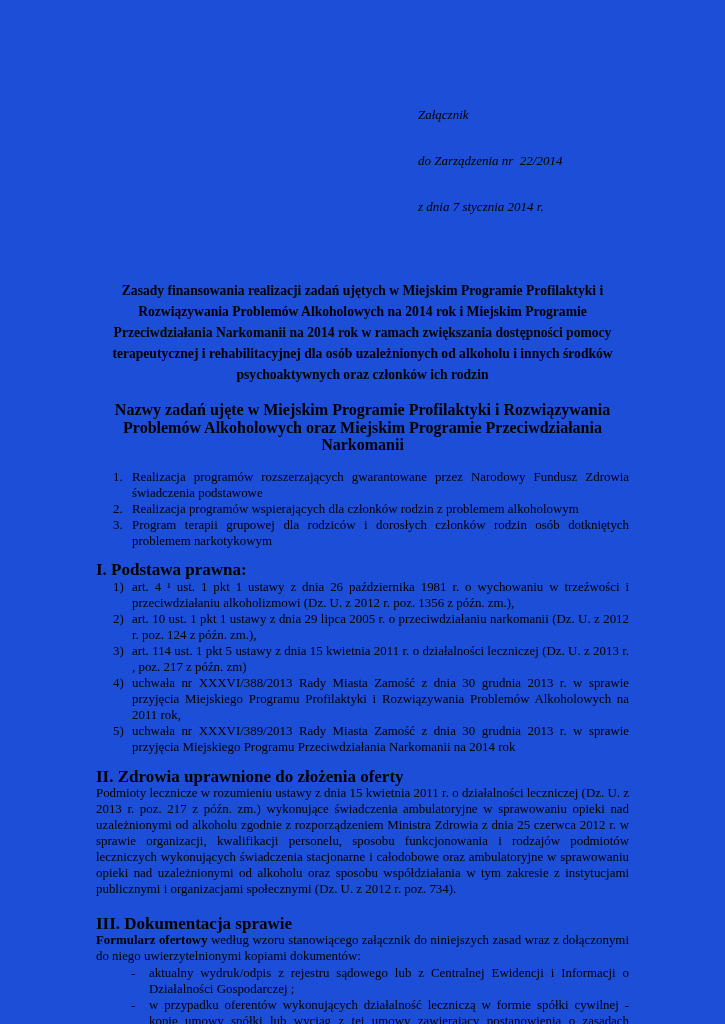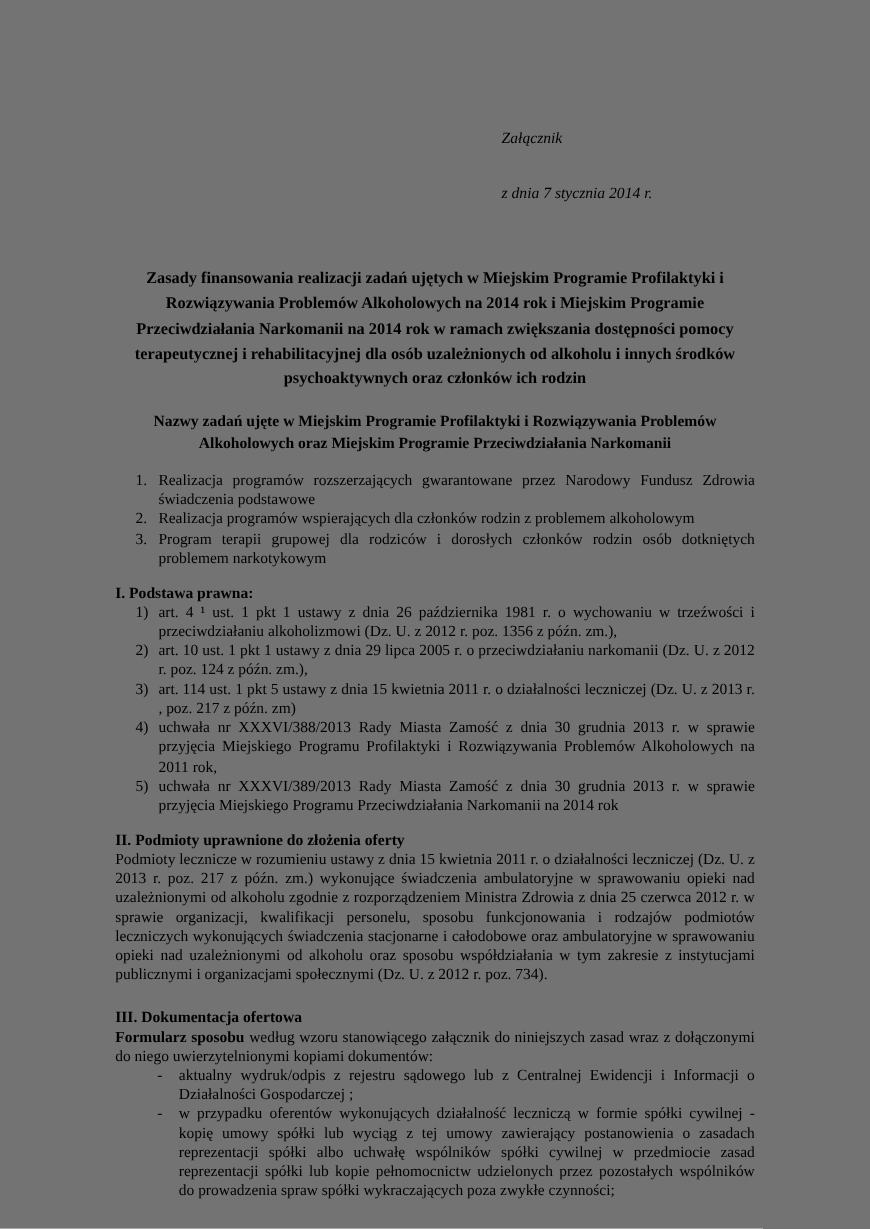--- a/index.html
+++ b/index.html
@@ -8,64 +8,65 @@
     font-family: "Liberation Serif", "DejaVu Serif", serif;
     color: #000;
   }
   .page {
     width: 725px;
     height: 1024px;
     padding: 76px 96px 46px 96px;
     display: flex;
     flex-direction: column;
     overflow: hidden;
-    background: #737373;
+    background: #1d4ed8;
   }
   .annex-header {
     margin-left: 322px;
     font-style: italic;
     font-size: 13px;
     line-height: 15.4px;
     white-space: pre-wrap;
   }
   .doc-title {
-    margin-top: 23px;
+    margin-top: 36px;
     font-size: 13.6px;
     font-weight: bold;
     text-align: center;
     line-height: 20.8px;
   }
   .doc-subtitle {
     margin-top: 16px;
-    font-size: 13px;
+    font-size: 16px;
     font-weight: bold;
     text-align: center;
     line-height: 17.5px;
   }
   .body-text { font-size: 12.9px; line-height: 16.1px; }
   .num-list { margin-top: 15px; padding-left: 17px; }
   .list-item { display: flex; }
   .marker { flex: 0 0 19px; width: 19px; }
   .li-text { flex: 1; text-align: justify; }
   .section { margin-top: 13px; }
-  .section-heading { font-weight: bold; font-size: 13px; line-height: 16.1px; }
+  .section-heading { font-weight: bold; font-size: 17px; line-height: 16.1px; }
   .legal-list { padding-left: 17px; }
   .para { text-align: justify; }
   .section-3 { margin-top: 19px; }
   .bold { font-weight: bold; }
   .dash-list { padding-left: 35px; }
   .dash-list .marker { flex: 0 0 18px; width: 18px; }
 </style>
 </head>
 <body>
 
 <div class="page">
 
   <div class="annex-header">
     <div>Załącznik</div>
+    <div>do Zarządzenia nr  22/2014</div>
     <div>z dnia 7 stycznia 2014 r.</div>
   </div>
 
   <div class="doc-title">Zasady finansowania  realizacji zadań ujętych w Miejskim Programie Profilaktyki i Rozwiązywania Problemów Alkoholowych na 2014 rok i Miejskim Programie Przeciwdziałania Narkomanii na 2014 rok w ramach zwiększania dostępności pomocy terapeutycznej i rehabilitacyjnej dla osób uzależnionych od alkoholu i innych środków psychoaktywnych oraz członków ich rodzin</div>
 
   <div class="doc-subtitle">Nazwy zadań ujęte w Miejskim Programie Profilaktyki i Rozwiązywania Problemów Alkoholowych oraz Miejskim Programie Przeciwdziałania Narkomanii</div>
 
   <div class="num-list body-text">
     <div class="list-item">
       <span class="marker">1.</span>
@@ -101,28 +102,28 @@
         <span class="li-text">uchwała nr XXXVI/388/2013 Rady Miasta Zamość z dnia 30 grudnia 2013 r. w sprawie przyjęcia Miejskiego Programu Profilaktyki i Rozwiązywania Problemów Alkoholowych na 2011 rok,</span>
       </div>
       <div class="list-item">
         <span class="marker">5)</span>
         <span class="li-text">uchwała nr XXXVI/389/2013 Rady Miasta Zamość z dnia 30 grudnia 2013 r. w sprawie przyjęcia Miejskiego Programu Przeciwdziałania Narkomanii na 2014 rok</span>
       </div>
     </div>
   </div>
 
   <div class="section">
-    <div class="section-heading">II. Podmioty uprawnione do złożenia oferty</div>
+    <div class="section-heading">II. Zdrowia uprawnione do złożenia oferty</div>
     <div class="para body-text">Podmioty lecznicze w rozumieniu ustawy z dnia 15 kwietnia 2011 r. o działalności leczniczej (Dz. U. z 2013 r. poz. 217 z późn. zm.) wykonujące świadczenia ambulatoryjne w sprawowaniu opieki nad uzależnionymi od alkoholu zgodnie z rozporządzeniem Ministra Zdrowia z dnia 25 czerwca 2012 r. w sprawie organizacji, kwalifikacji personelu, sposobu funkcjonowania i rodzajów podmiotów leczniczych wykonujących świadczenia stacjonarne i całodobowe oraz ambulatoryjne w sprawowaniu opieki nad uzależnionymi od alkoholu oraz sposobu współdziałania w tym zakresie z instytucjami publicznymi i organizacjami społecznymi (Dz. U. z 2012 r. poz. 734).</div>
   </div>
 
   <div class="section section-3">
-    <div class="section-heading">III. Dokumentacja ofertowa</div>
+    <div class="section-heading">III. Dokumentacja sprawie</div>
     <div class="para body-text">
-      <span class="bold">Formularz  sposobu</span>
+      <span class="bold">Formularz  ofertowy</span>
       <span>według wzoru stanowiącego załącznik do niniejszych zasad wraz z dołączonymi do niego uwierzytelnionymi kopiami dokumentów:</span>
     </div>
     <div class="dash-list body-text">
       <div class="list-item">
         <span class="marker">-</span>
         <span class="li-text">aktualny wydruk/odpis z rejestru sądowego lub z Centralnej Ewidencji i Informacji o Działalności Gospodarczej ;</span>
       </div>
       <div class="list-item">
         <span class="marker">-</span>
         <span class="li-text">w przypadku oferentów wykonujących działalność leczniczą w formie spółki cywilnej - kopię umowy spółki lub wyciąg z tej umowy zawierający postanowienia o zasadach reprezentacji spółki albo uchwałę wspólników spółki cywilnej w przedmiocie zasad reprezentacji spółki lub kopie pełnomocnictw udzielonych przez pozostałych wspólników do prowadzenia spraw spółki wykraczających poza zwykłe czynności;</span>

